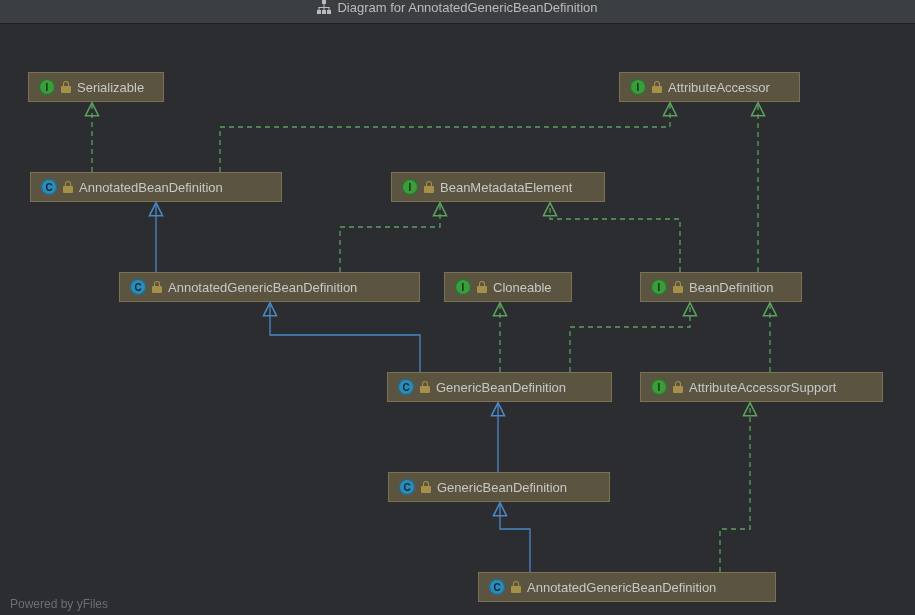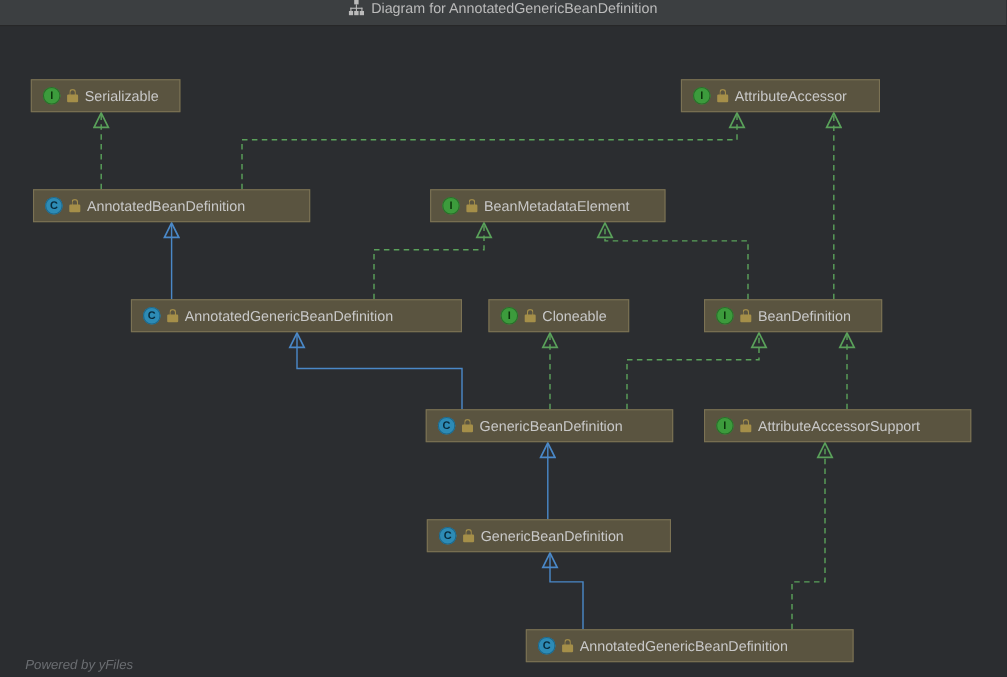--- a/index.html
+++ b/index.html
@@ -64,24 +64,23 @@
     content:""; position:absolute; bottom:0; left:0;
     width:10px; height:7px; background:#a58f49; border-radius:1px;
   }
   .lock::after {
     content:""; position:absolute; top:0; left:2px;
     width:4px; height:5px; border:1.2px solid #a58f49; border-bottom:none;
     border-radius:3px 3px 0 0;
   }
   .footer {
     position: absolute;
-    left: 23px; bottom: 4px;
+    left: 10px; bottom: 4px;
     color: #6b6e72;
     font-size: 12px;
-    font-style: italic;
   }
   .title-icon {
     width: 14px; height: 14px; position: relative;
   }
   .title-icon svg { display:block; }
 </style>
 </head>
 <body>
 
 <div class="titlebar">

